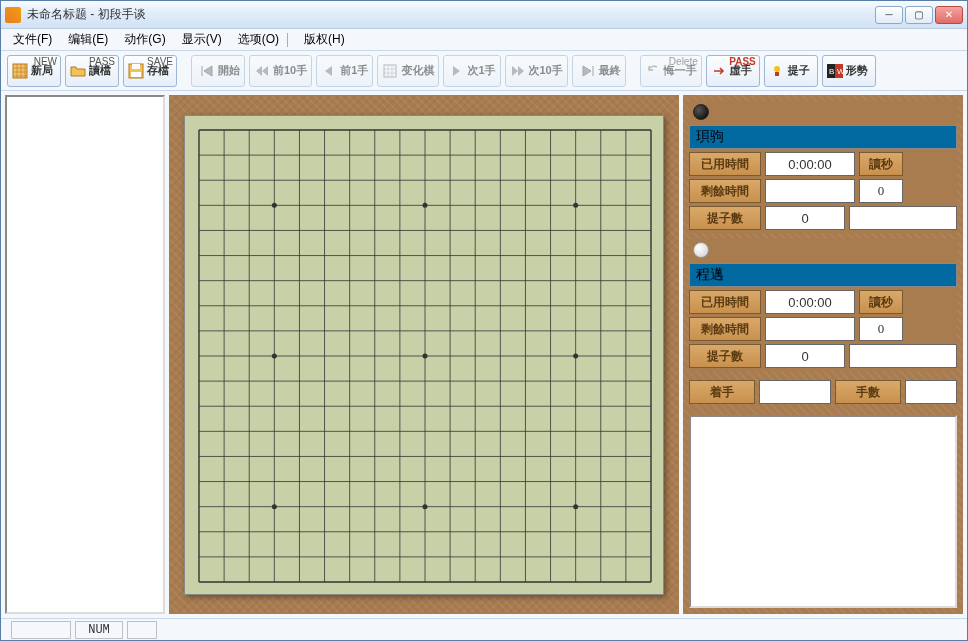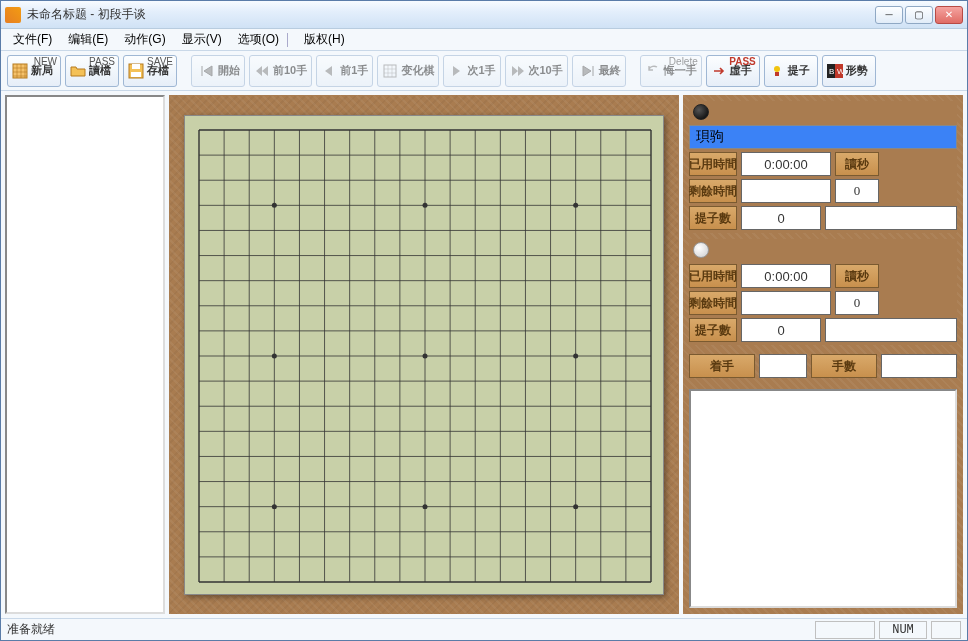--- a/index.html
+++ b/index.html
@@ -34,26 +34,26 @@
 .go-board { background: #c8d0a8; border: 1px solid #888; box-shadow: 2px 2px 6px rgba(0,0,0,0.4); position: relative; }
 
 .right-panel { width: 280px; background: #a97c50; background-image: repeating-linear-gradient(45deg, rgba(255,255,255,0.05) 0 2px, transparent 2px 6px); padding: 6px; display: flex; flex-direction: column; gap: 6px; }
 
 .player-block { background: #a97c50; border: none; }
 .stone-row { display: flex; align-items: center; height: 22px; padding-left: 4px; }
 .stone { width: 16px; height: 16px; border-radius: 50%; }
 .stone.black { background: radial-gradient(circle at 35% 35%, #555, #000); border: 1px solid #222; }
 .stone.white { background: radial-gradient(circle at 35% 35%, #fff, #ccc); border: 1px solid #999; }
 
-.name-bar { background: #3b82f6; border: 1px solid #888; height: 24px; display: flex; align-items: center; padding: 0 6px; font-size: 14px; margin: 2px 0; }
+.name-bar { background: #0369a1; border: 1px solid #888; height: 24px; display: flex; align-items: center; padding: 0 6px; font-size: 14px; margin: 2px 0; }
 
 .info-row { display: flex; align-items: center; gap: 4px; margin: 3px 0; }
 .wood-label { background: linear-gradient(#d9a96a,#c8904d); border: 1px solid #7a5a30; color: #5a3a10; font-weight: bold; font-size: 12px; height: 24px; display: flex; align-items: center; justify-content: center; padding: 0 6px; white-space: nowrap; }
 .white-field { background: #fff; border: 1px solid #666; height: 24px; display: flex; align-items: center; justify-content: center; font-size: 13px; color: #333; }
-.w-70 { width: 48px; text-align: right; } .w-50 { width: 66px; } .w-80 { width: 80px; } .w-44 { width: 44px; font-family: Liberation Serif, serif; } .w-90 { width: 90px; text-align: center; }
+.w-70 { width: 72px; text-align: right; } .w-50 { width: 66px; } .w-80 { width: 80px; } .w-44 { width: 44px; font-family: Liberation Serif, serif; } .w-90 { width: 90px; text-align: center; }
 
 .comment-box { flex: 1; background: #fff; border: 2px inset #dcdcdc; min-height: 70px; margin-top: 2px; }
 
 .statusbar { height: 22px; border-top: 1px solid #c9d8e8; background: #f4f8fc; display: flex; align-items: center; padding: 0 6px; font-size: 12px; color: #333; }
 .status-left { flex: 1; }
 .status-cell { border: 1px solid #c0c0c0; height: 18px; display: flex; align-items: center; justify-content: center; padding: 0 6px; margin-left: 4px; font-family: Liberation Mono, monospace; }
 </style>
 </head>
 <body>
 
@@ -286,20 +286,21 @@
           <div class="wood-label w-70">提子數</div>
           <div class="white-field w-80">0</div>
           <div class="white-field" style="flex:1"></div>
         </div>
       </div>
 
       <div class="player-block">
         <div class="stone-row">
             <div class="stone white"></div>
           </div>
+        <div class="name-bar">程邁</div>
         <div class="info-row">
           <div class="wood-label w-70">已用時間</div>
           <div class="white-field w-90">0:00:00</div>
           <div class="wood-label w-44">讀秒</div>
         </div>
         <div class="info-row">
           <div class="wood-label w-70">剩餘時間</div>
           <div class="white-field w-90"></div>
           <div class="white-field w-44">0</div>
         </div>
@@ -317,19 +318,18 @@
         <div class="white-field" style="flex:1"></div>
       </div>
 
       <div class="comment-box"></div>
 
     </div>
 
   </div>
 
   <div class="statusbar">
-    <div class="status-left">准备就绪</div>
     <div class="status-cell" style="width:60px"></div>
     <div class="status-cell" style="width:48px">NUM</div>
     <div class="status-cell" style="width:30px"></div>
   </div>
 
 </div>
 
 </body></html>

